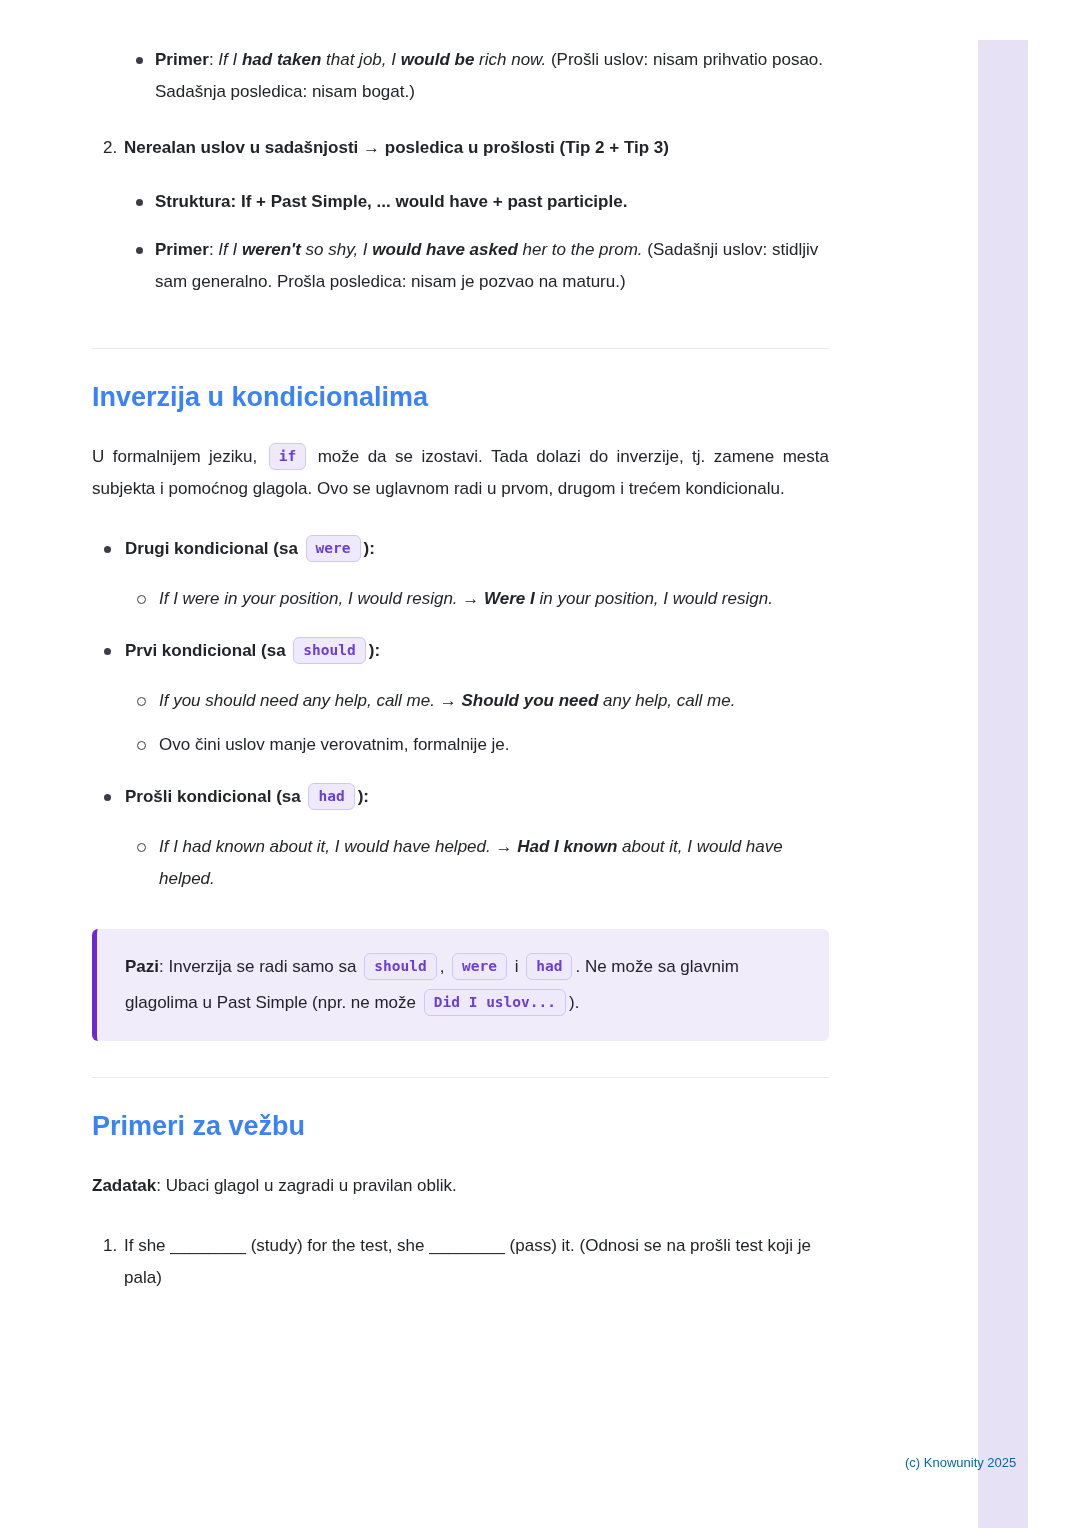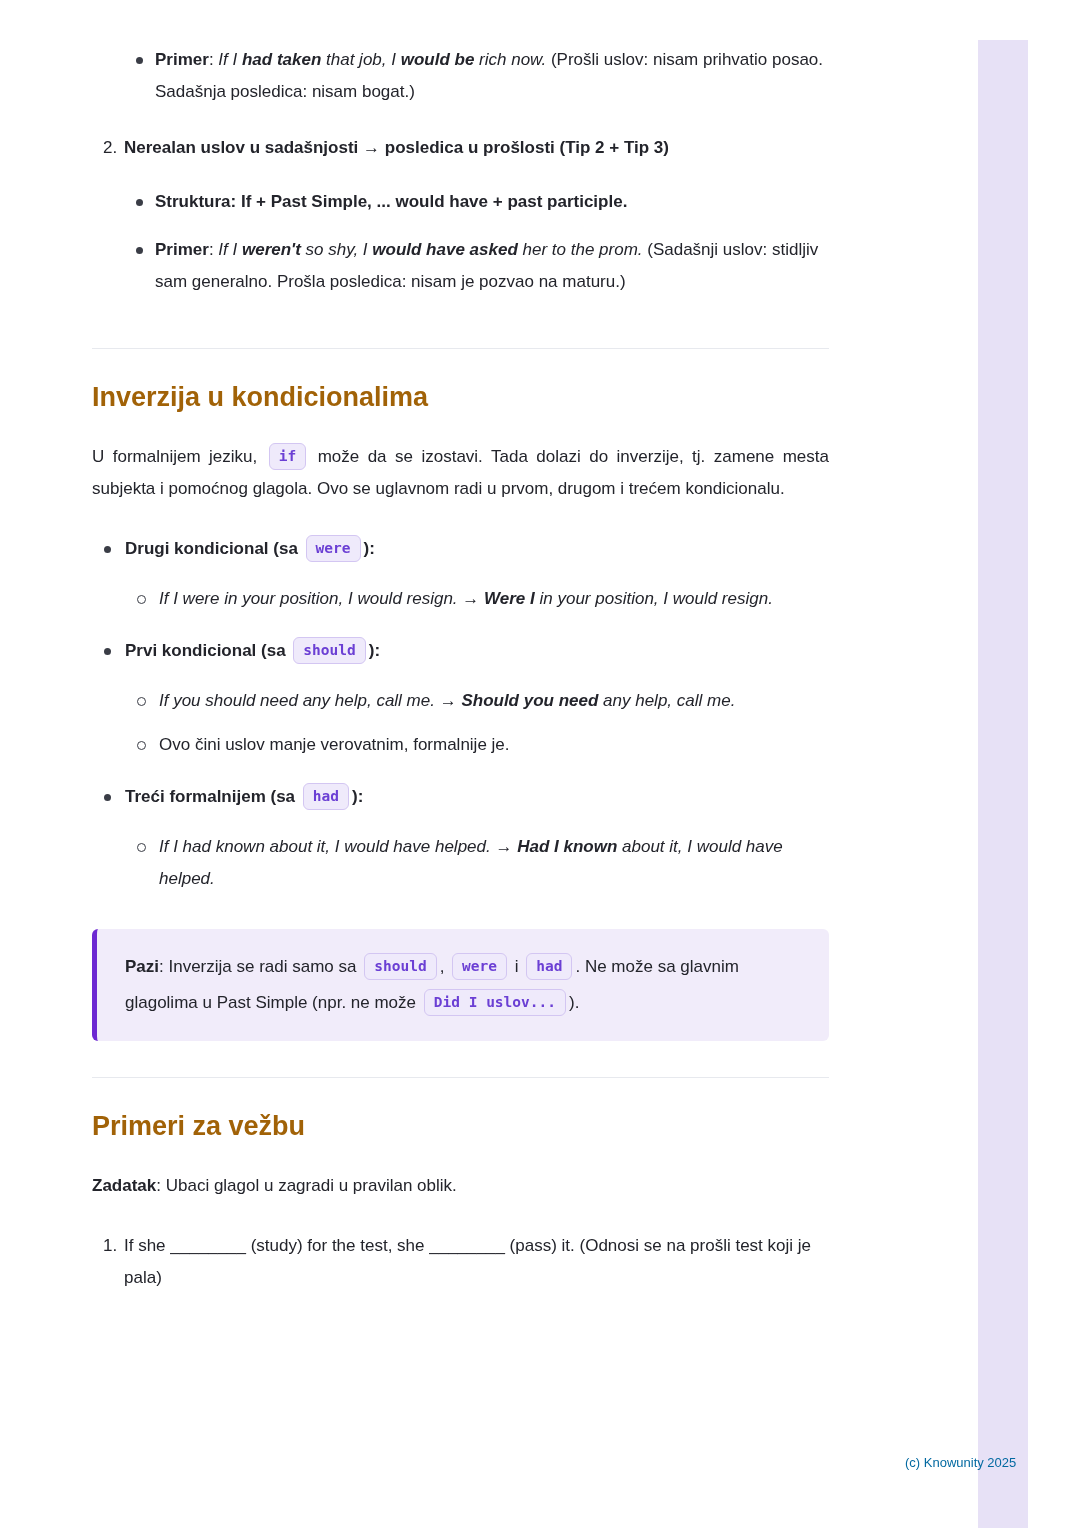--- a/index.html
+++ b/index.html
@@ -58,21 +58,21 @@
   .circle-item::before {
     content:""; position:absolute; left:12px; top:12px;
     width:7px; height:7px; border:1.5px solid #3a3d46; border-radius:50%;
     background:transparent;
   }
 
   .divider { border:none; border-top:1px solid #e7e9ee; margin:34px 0 30px; }
 
   .heading {
     margin:0 0 26px; font-size:27px; line-height:36px; font-weight:700;
-    color:#a16207;
+    color:#3b82f6;
   }
 
   .para { margin:0 0 28px; }
   .justified { text-align:justify; }
 
   .callout {
     margin:34px 0 36px;
     background:#f1ecfa;
     border-left:5px solid #6d28d2;
     border-radius:6px;
@@ -136,21 +136,21 @@
         <ul class="clist">
           <li class="circle-item">
             <span class="rich"><span class="i">If you should need any help, call me.</span><span> → </span><span class="b i">Should you need</span><span class="i"> any help, call me.</span></span>
           </li>
           <li class="circle-item">
             <span class="rich"><span>Ovo čini uslov manje verovatnim, formalnije je.</span></span>
           </li>
         </ul>
       </li>
       <li class="bullet-item">
-        <div class="rich"><span class="b">Treći formalnijem (sa </span><span class="chip">had</span><span class="b">):</span></div>
+        <div class="rich"><span class="b">Prošli kondicional (sa </span><span class="chip">had</span><span class="b">):</span></div>
         <ul class="clist">
           <li class="circle-item">
             <span class="rich"><span class="i">If I had known about it, I would have helped.</span><span> → </span><span class="b i">Had I known</span><span class="i"> about it, I would have helped.</span></span>
           </li>
         </ul>
       </li>
     </ul>
 
     <div class="callout">
       <p class="rich"><span class="b">Pazi</span><span>: Inverzija se radi samo sa </span><span class="chip">should</span><span>, </span><span class="chip">were</span><span> i </span><span class="chip">had</span><span>. Ne može sa glavnim glagolima u Past Simple (npr. ne može </span><span class="chip">Did I uslov...</span><span>).</span></p>

